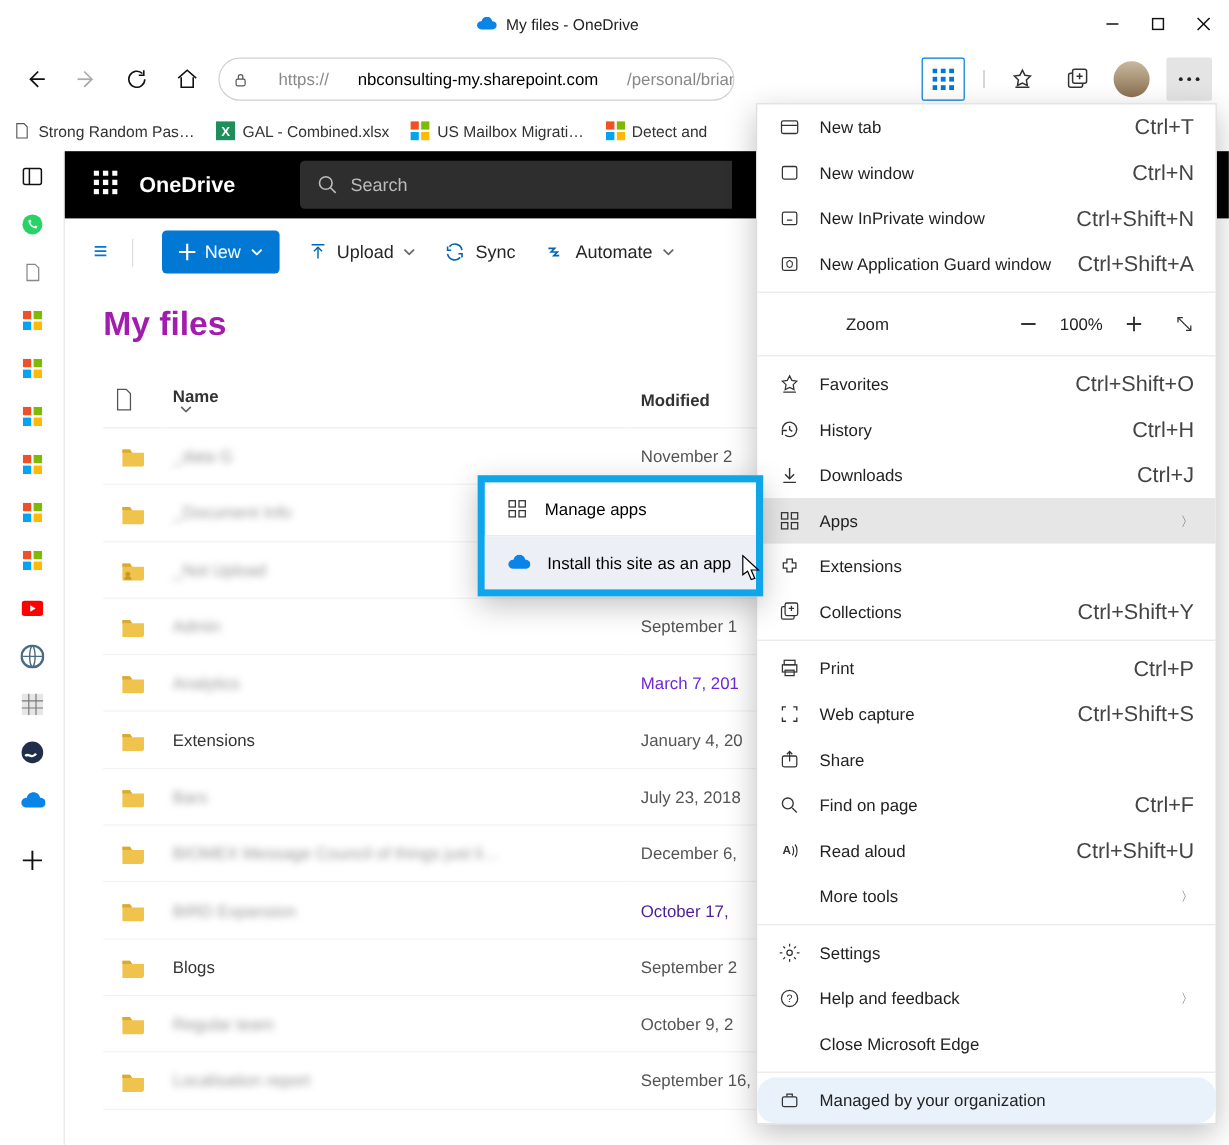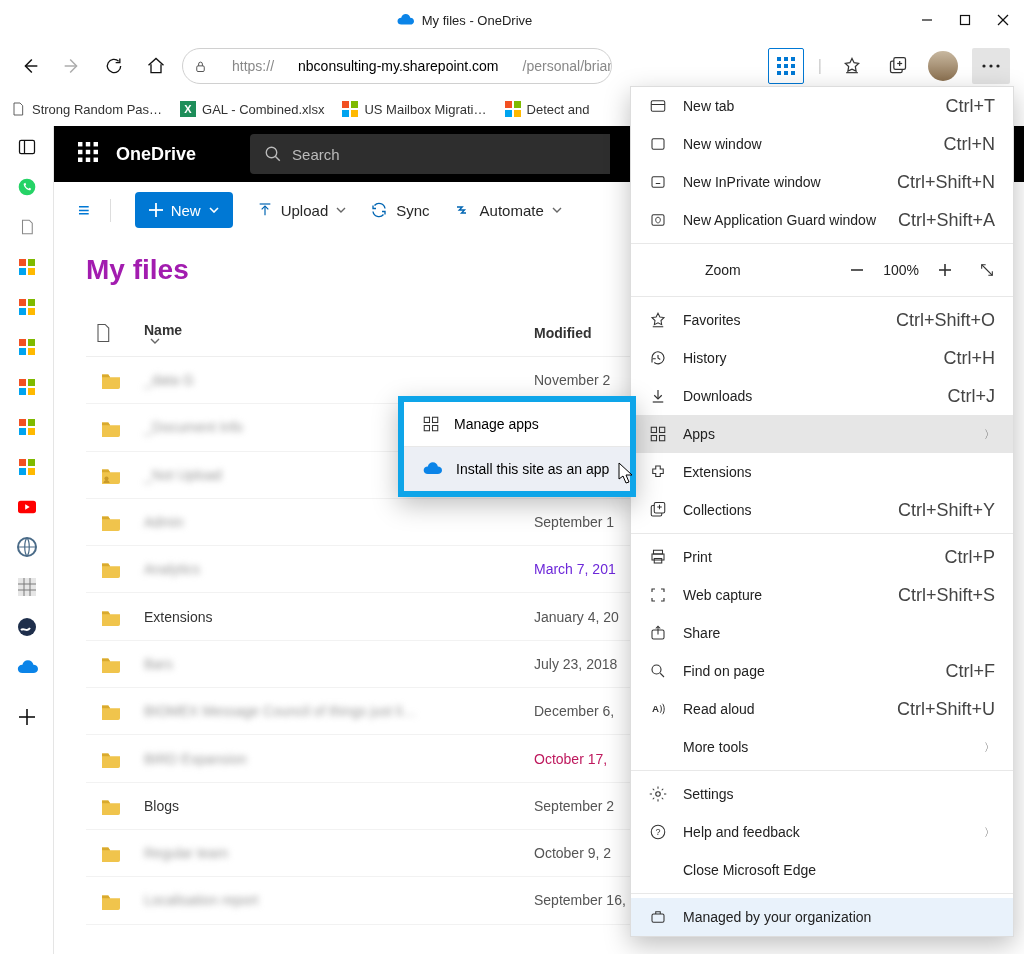--- a/index.html
+++ b/index.html
@@ -49,21 +49,21 @@
   th.by-col, td.by-col { width:160px; }
   .folder-icon { width:22px; height:18px; display:inline-block; vertical-align:middle; margin-right:14px; }
   .file-icon-col { width:50px; text-align:right; padding-right:0 !important; }
   .blur { filter: blur(3px); color:#999; }
   
   .menu { position:absolute; top:86px; right:10px; width:384px; background:#fff; box-shadow:0 8px 24px rgba(0,0,0,0.25); border:1px solid #ddd; font-size:14px; color:#222; z-index:20; }
   .menu .row { display:flex; align-items:center; height:38px; padding:0 18px; gap:16px; }
   .menu .row .lbl { flex:1; }
   .menu .row .sc { color:#444; font-size:18px; }
   .menu .row.hover-apps { background:#e6e6e6; }
-  .menu .row.org { background:#e9f2fb; }
+  .menu .row.org { background:#e9f2fb;border-radius:15px; }
   .menu .sep { height:1px; background:#e8e8e8; margin:4px 0; }
   .menu .zoom { display:flex; align-items:center; height:44px; padding:0 18px 0 54px; gap:18px;margin-left:20px; }
   .menu .zoom .lbl { flex:1; }
   .menu .icon { width:18px; height:18px; flex:0 0 18px; display:flex; align-items:center; justify-content:center; color:#333; }
   .menu .chev { color:#666; font-size:11px; }
   
   .submenu { position:absolute; top:396px; right:388px; width:238px; background:#fff; box-shadow:0 8px 24px rgba(0,0,0,0.25); border:6px solid #0ea5e9; font-size:14px; z-index:25; }
   .submenu .row { display:flex; align-items:center; height:44px; padding:0 18px; gap:14px; }
   .submenu .row.hover { background:#eceff5; }
   .submenu .sep { height:1px; background:#e8e8e8; }
@@ -518,21 +518,21 @@
             <td class="mod-col" style="color:#555">December 6,</td>
             <td class="by-col" style="color:#555"></td>
             <td style="color:#555"></td>
           </tr>
           <tr>
             <td class="file-icon-col"><span class="folder-icon"><svg width="22" height="18" viewBox="0 0 24 20">
                   <path d="M2 4h7l2 3h11v11a2 2 0 0 1-2 2H2z" fill="#f0c44c"></path>
                   <path d="M2 4h7l2 3H2z" fill="#d9aa2e"></path>
                 </svg></span></td>
             <td class="name-col"><span class="blur">BIRD Expansion</span></td>
-            <td class="mod-col" style="color:#be185d">October 17,</td>
+            <td class="mod-col" style="color:#4c1d95">October 17,</td>
             <td class="by-col" style="color:#555"></td>
             <td style="color:#555"></td>
           </tr>
           <tr>
             <td class="file-icon-col"><span class="folder-icon"><svg width="22" height="18" viewBox="0 0 24 20">
                   <path d="M2 4h7l2 3h11v11a2 2 0 0 1-2 2H2z" fill="#f0c44c"></path>
                   <path d="M2 4h7l2 3H2z" fill="#d9aa2e"></path>
                 </svg></span></td>
             <td class="name-col"><span class="">Blogs</span></td>
             <td class="mod-col" style="color:#555">September 2</td>

